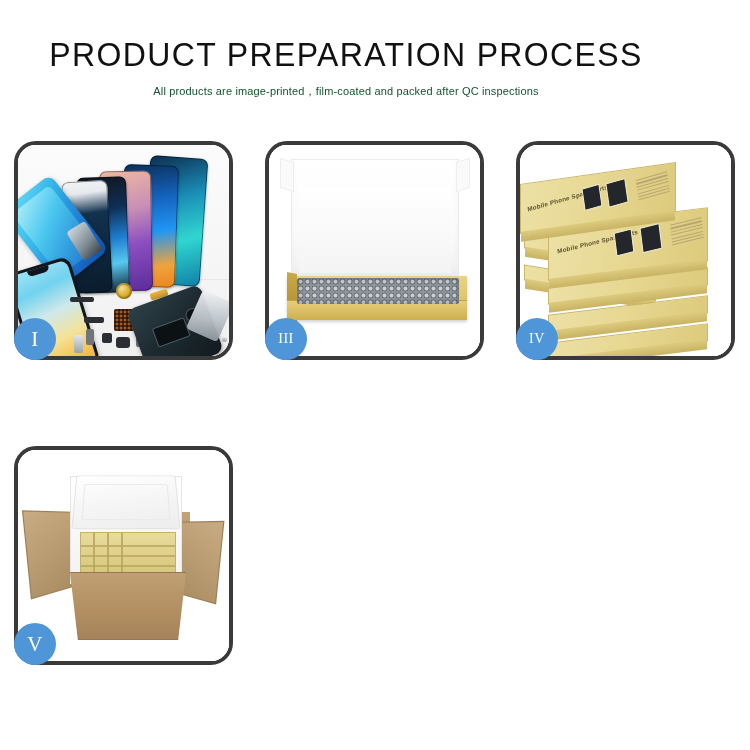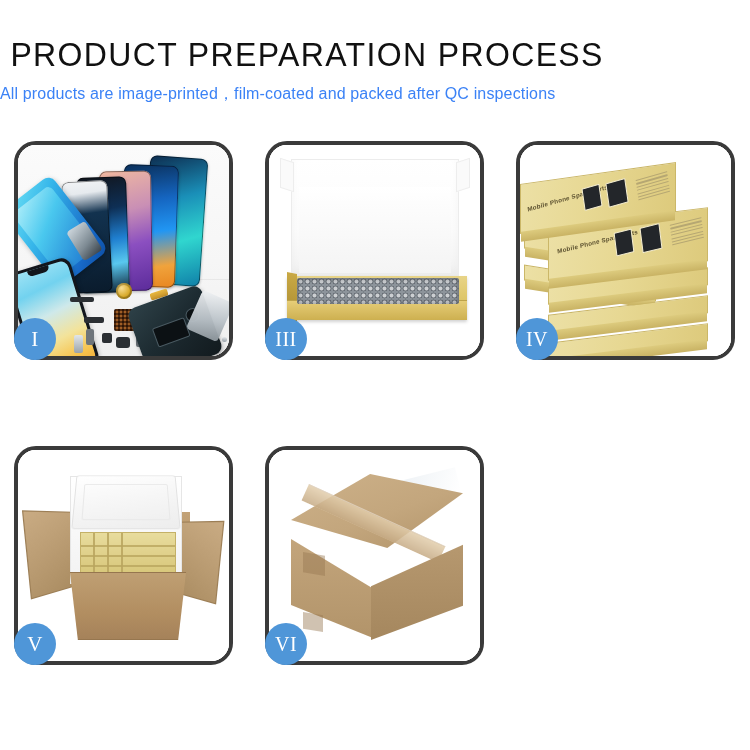--- a/index.html
+++ b/index.html
@@ -17,36 +17,37 @@
     width: 750px;
     height: 750px;
     background: #ffffff;
   }
 
   
   .header {
     position: absolute;
     top: 0; left: 0;
     width: 692px;
+    text-align: center;
   }
   .title {
     margin-top: 36px;
     font-size: 33px;
     font-weight: 500;
     letter-spacing: 1.4px;
     color: #111111;
     font-family: "Liberation Sans", sans-serif;
     transform: scaleX(0.97);
     white-space: nowrap;
   }
   .subtitle {
     margin-top: 10px;
-    font-size: 16px;
+    font-size: 11px;
     font-weight: 400;
-    color: #3b82f6;
+    color: #14532d;
     letter-spacing: 0.15px;
     white-space: nowrap;
   }
 
   
   .grid {
     position: absolute;
     top: 141px;
     left: 14px;
     width: 722px;
@@ -83,21 +84,21 @@
     border-radius: 50%;
     background: #4f96d8;
     color: #ffffff;
     font-family: "Liberation Serif", serif;
     font-size: 21px;
     line-height: 42px;
     text-align: center;
     z-index: 40;
     letter-spacing: 0.5px;
   }
-  .badge.wide { font-size: 20px; }
+  .badge.wide { font-size: 14px; }
 
   
   .p1 .bg { position: absolute; inset: 0; background:
       linear-gradient(180deg,#fbfbfb 0%, #f6f6f6 55%, #efefef 100%); }
 
   .p1 .shelf {
     position: absolute; left: 0; right: 0; top: 134px; height: 1px;
     background: rgba(0,0,0,0.05);
   }
   .fan-p {
@@ -555,30 +556,15 @@
           <i style="top:12px;"></i>
           <i style="top:22px;"></i>
           <i style="top:32px;"></i>
         </div>
         <div class="foamlid"></div>
         <div class="carton-front"></div>
       </div>
       <div class="badge">V</div>
     </div>
 
-    <div class="panel p6">
-      <div class="panel-inner">
-        <div class="bg"></div>
-        <div class="ship">
-          <div class="sheen"></div>
-          <div class="top"></div>
-          <div class="tape"></div>
-          <div class="left"></div>
-          <div class="right"></div>
-          <div class="tab1"></div>
-          <div class="tab2"></div>
-        </div>
-      </div>
-      <div class="badge wide">VI</div>
-    </div>
 
   </div>
 </div>
 
 </body></html>

